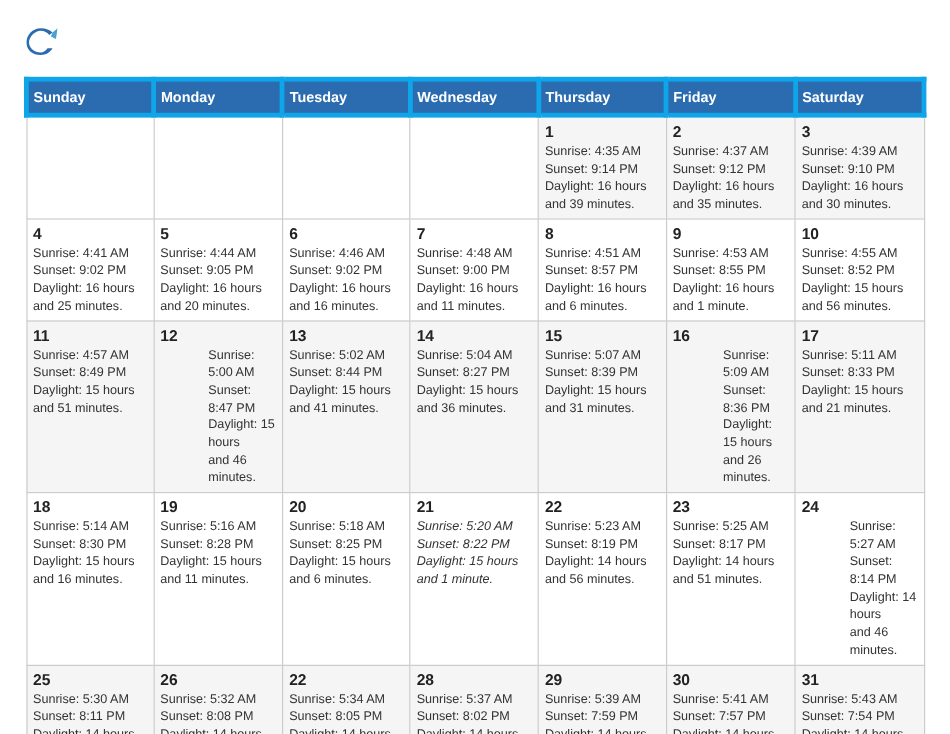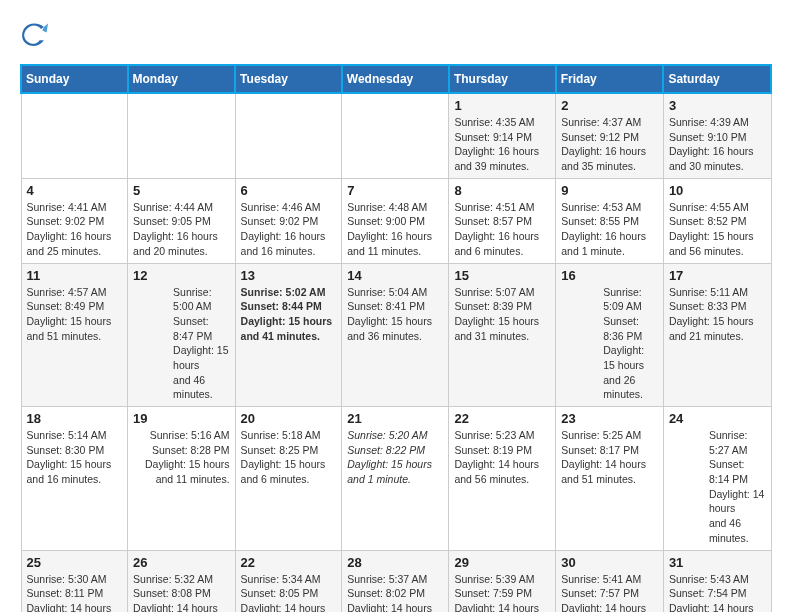--- a/index.html
+++ b/index.html
@@ -50,21 +50,21 @@
       border-collapse: collapse;
       font-size: 11px;
     }
     thead th {
       background: #2b6cb0;
       color: #fff;
       padding: 6px 4px;
       text-align: left;
       font-size: 12px;
       font-weight: bold;
-      border: 2px solid #0ea5e9;
+      border: 4px solid #0ea5e9;
     }
     tbody td {
       vertical-align: top;
       padding: 4px 5px;
       border: 1px solid #ccc;
       height: 80px;
       width: 108px;
     }
     tbody tr:nth-child(odd) td {
       background: #f5f5f5;
@@ -209,29 +209,29 @@
         </td>
         <td>
           <span class="day-num">12</span>
           <div class="day-detail" style="white-space: pre-line; margin-left: 40px;">Sunrise: 5:00 AM
 Sunset: 8:47 PM
 Daylight: 15 hours
 and 46 minutes.</div>
         </td>
         <td>
           <span class="day-num">13</span>
-          <div class="day-detail" style="white-space: pre-line; font-weight: bold;">Sunrise: 5:02 AM
+          <div class="day-detail" style="white-space: pre-line;">Sunrise: 5:02 AM
 Sunset: 8:44 PM
 Daylight: 15 hours
 and 41 minutes.</div>
         </td>
         <td>
           <span class="day-num">14</span>
           <div class="day-detail" style="white-space: pre-line;">Sunrise: 5:04 AM
-Sunset: 8:41 PM
+Sunset: 8:27 PM
 Daylight: 15 hours
 and 36 minutes.</div>
         </td>
         <td>
           <span class="day-num">15</span>
           <div class="day-detail" style="white-space: pre-line;">Sunrise: 5:07 AM
 Sunset: 8:39 PM
 Daylight: 15 hours
 and 31 minutes.</div>
         </td>
@@ -253,21 +253,21 @@
       <tr>
         <td>
           <span class="day-num">18</span>
           <div class="day-detail" style="white-space: pre-line;">Sunrise: 5:14 AM
 Sunset: 8:30 PM
 Daylight: 15 hours
 and 16 minutes.</div>
         </td>
         <td>
           <span class="day-num">19</span>
-          <div class="day-detail" style="white-space: pre-line; text-align: right;">Sunrise: 5:16 AM
+          <div class="day-detail" style="white-space: pre-line;">Sunrise: 5:16 AM
 Sunset: 8:28 PM
 Daylight: 15 hours
 and 11 minutes.</div>
         </td>
         <td>
           <span class="day-num">20</span>
           <div class="day-detail" style="white-space: pre-line;">Sunrise: 5:18 AM
 Sunset: 8:25 PM
 Daylight: 15 hours
 and 6 minutes.</div>

